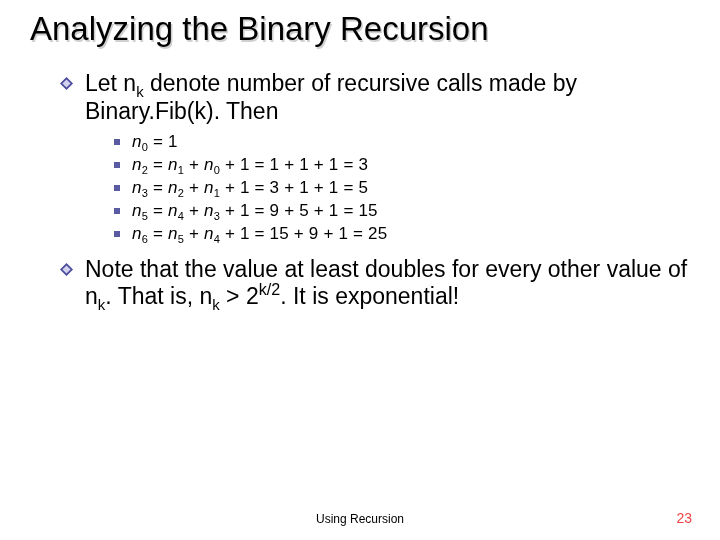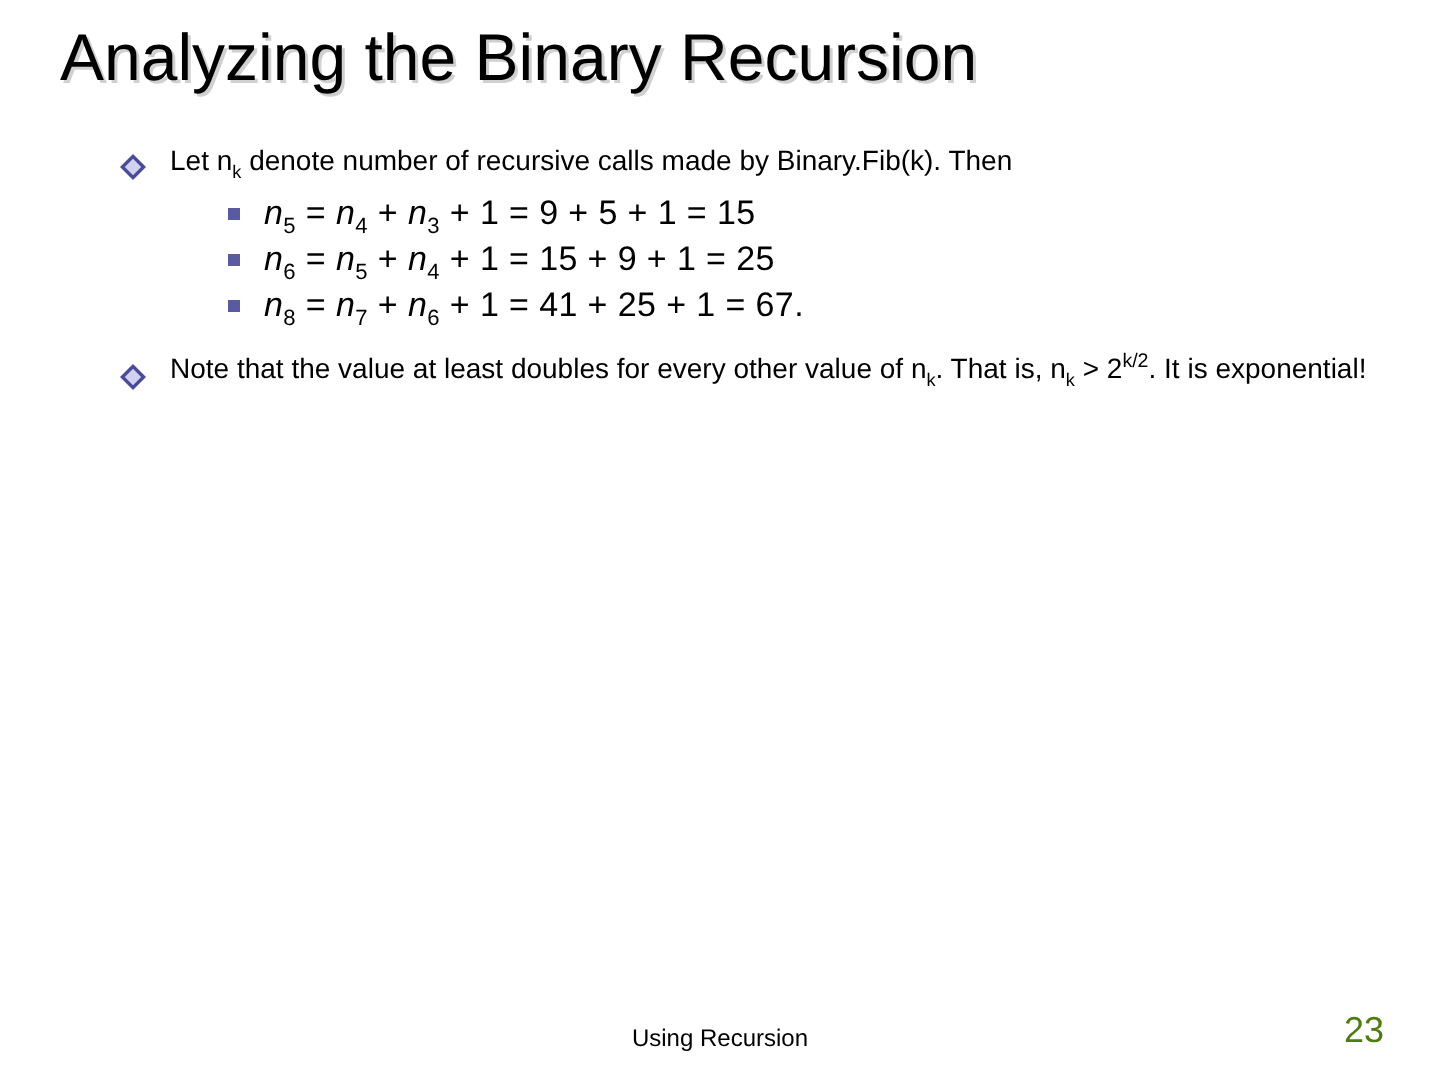--- a/index.html
+++ b/index.html
@@ -25,23 +25,23 @@
     margin-bottom: 22px;
     font-weight: 400;
   }
   .title .underline-red {
     border-bottom: 2px solid #cc0000;
     padding-bottom: 1px;
     display: inline;
   }
   .bullet-1 {
     display: flex;
-    align-items: center;
+    align-items: flex-start;
     margin: 8px 0 6px 30px;
-    font-size: 14px;
+    font-size: 23px;
     line-height: 1.2;
   }
   .bullet-1 .diamond-icon {
     flex: 0 0 auto;
     width: 13px;
     height: 13px;
     margin-top: 7px;
     margin-right: 12px;
     position: relative;
   }
@@ -73,22 +73,22 @@
     bottom: 14px;
     left: 0; right: 0;
     text-align: center;
     font-size: 12px;
     color: #000;
   }
   .footer-right {
     position: absolute;
     bottom: 14px;
     right: 28px;
-    font-size: 18px;
-    color: #4d7c0f;
+    font-size: 14px;
+    color: #ef4444;
   }
 </style>
 </head>
 <body>
 
 <div class="slide">
 
   <h1 class="title">
     <span>Analyzing the Binary Recursion</span><br>
   </h1>
@@ -101,29 +101,37 @@
       </svg>
     </span>
     <span class="text">
       <span>Let n</span><sub>k</sub><span> denote number of recursive calls made by Binary.Fib(k).  Then</span>
     </span>
   </div>
 
   <div class="sublist">
     <div class="bullet-2">
       <span class="square-icon"></span>
+      <span class="text"><span class="i">n</span><sub>0</sub><span> = 1</span></span>
+    </div>
+    <div class="bullet-2">
+      <span class="square-icon"></span>
+      <span class="text"><span class="i">n</span><sub>2</sub><span> = </span><span class="i">n</span><sub>1</sub><span> + </span><span class="i">n</span><sub>0</sub><span> + 1 = 1 + 1 + 1 = 3</span></span>
+    </div>
+    <div class="bullet-2">
+      <span class="square-icon"></span>
+      <span class="text"><span class="i">n</span><sub>3</sub><span> = </span><span class="i">n</span><sub>2</sub><span> + </span><span class="i">n</span><sub>1</sub><span> + 1 = 3 + 1 + 1 = 5</span></span>
+    </div>
+    <div class="bullet-2">
+      <span class="square-icon"></span>
       <span class="text"><span class="i">n</span><sub>5</sub><span> = </span><span class="i">n</span><sub>4</sub><span> + </span><span class="i">n</span><sub>3</sub><span> + 1 = 9 + 5 + 1 = 15</span></span>
     </div>
     <div class="bullet-2">
       <span class="square-icon"></span>
       <span class="text"><span class="i">n</span><sub>6</sub><span> = </span><span class="i">n</span><sub>5</sub><span> + </span><span class="i">n</span><sub>4</sub><span> + 1 = 15 + 9 + 1 = 25</span></span>
-    </div>
-    <div class="bullet-2">
-      <span class="square-icon"></span>
-      <span class="text"><span class="i">n</span><sub>8</sub><span> = </span><span class="i">n</span><sub>7</sub><span> + </span><span class="i">n</span><sub>6</sub><span> + 1 = 41 + 25 + 1 = 67.</span></span>
     </div>
   </div>
 
   <div class="bullet-1">
     <span class="diamond-icon">
       <svg width="13" height="13" viewBox="0 0 13 13">
         <polygon points="6.5,0 13,6.5 6.5,13 0,6.5" fill="#4a4a9a"></polygon>
         <polygon points="6.5,2.4 10.6,6.5 6.5,10.6 2.4,6.5" fill="#d2d2f0"></polygon>
       </svg>
     </span>

